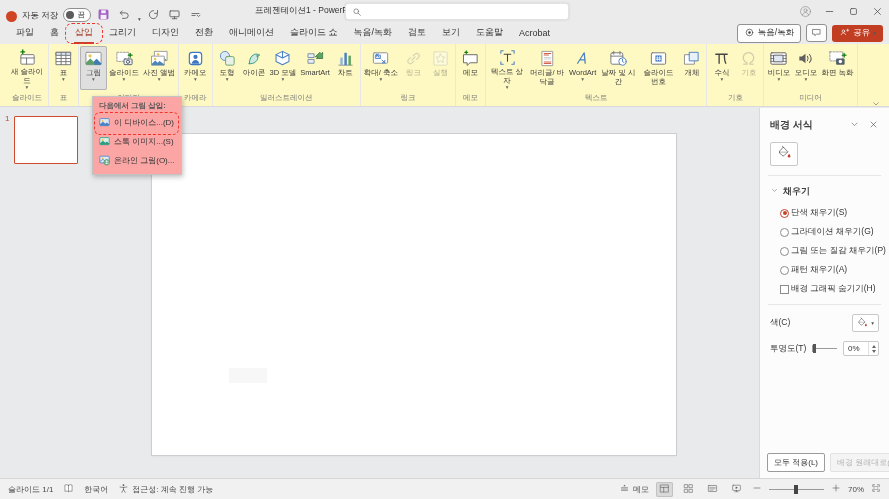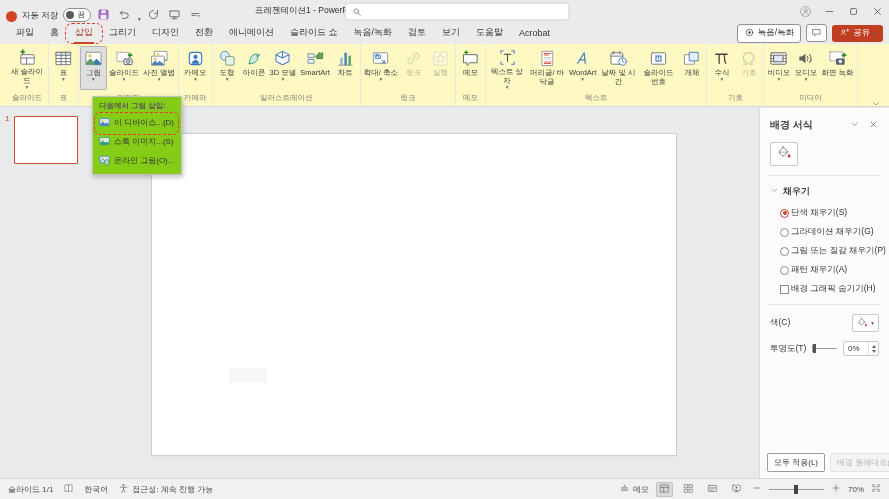--- a/index.html
+++ b/index.html
@@ -55,21 +55,21 @@
   .rbtn .ric{height:20px;display:flex;align-items:center;}
   .rbtn .ric svg{width:19px;height:19px;}
   .rbtn .caret{font-size:5.5px;color:#666;line-height:1;}
   .rbtn.pressed{background:#dfdfdf;box-shadow:inset 0 0 0 1px #b3b3b3;}
   .rbtn.disabled{opacity:.4;}
   .glabel{font-size:7.5px;color:#7b7b7b;text-align:center;padding:1px 4px 3px;white-space:nowrap;}
   .collapse{position:absolute;right:8px;bottom:3px;}
   .collapse svg{width:10px;height:10px;}
 
   
-  .menu{position:absolute;left:92px;top:96px;width:88px;background:#84cc16;border:1px solid #c3c3c3;
+  .menu{position:absolute;left:92px;top:96px;width:88px;background:#fca5a5;border:1px solid #c3c3c3;
         box-shadow:1px 2px 5px rgba(0,0,0,.25);z-index:40;padding-bottom:3px;}
   .menu-header{font-size:7.5px;font-weight:bold;color:#595959;padding:4px 6px 3px;white-space:nowrap;}
   .mitem{display:flex;gap:4px;padding:3px 6px;font-size:8px;color:#333;position:relative;white-space:nowrap;}
   .mitem svg{width:11px;height:11px;flex:none;}
   .mitem.annotated::after{content:"";position:absolute;top:-2px;bottom:-2px;left:1px;right:2px;
                           border:1.6px dashed #f1352b;border-radius:6px;}
 
   
   .main{position:absolute;top:108px;left:0;right:0;bottom:21px;background:#e9eaec;}
   .snum{position:absolute;left:5px;top:6px;font-size:8px;color:#c24a2e;}

